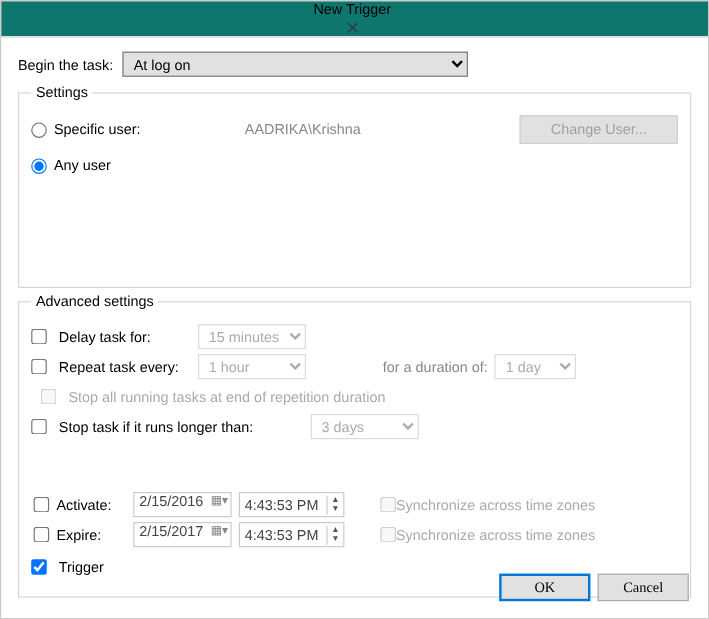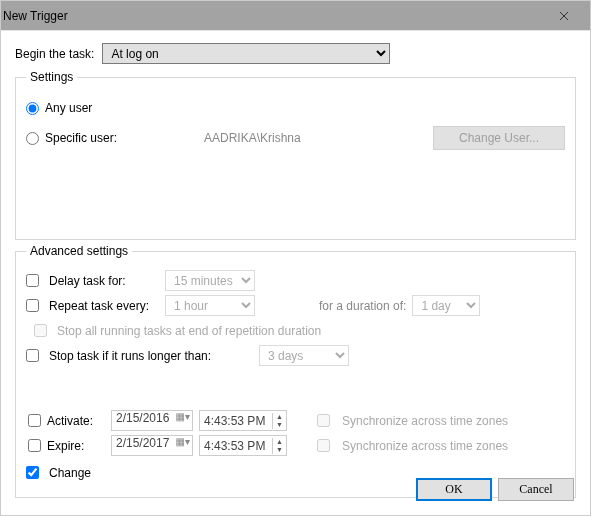--- a/index.html
+++ b/index.html
@@ -13,21 +13,22 @@
     position: relative;
     border: 1px solid #ccc;
   }
   .titlebar {
     height: 30px;
     display: flex;
     align-items: center;
     justify-content: space-between;
     padding: 0 6px 0 2px;
     border-bottom: 1px solid #e5e5e5;
-    background: #a3a3a3;
+    background: #0f766e;
+    flex-direction: column;
   }
   .titlebar .title { font-size: 12px; color: #000; }
   .titlebar .closebox {
     width: 40px; height: 24px;
     display: flex; align-items: center; justify-content: center;
     color: #333;
   }
   .content { padding: 12px 14px 0 14px; }
   .row { display: flex; align-items: center; margin-bottom: 6px; gap: 8px; }
   .label { font-size: 12px; }
@@ -109,21 +110,21 @@
   }
   .date-box .cal { font-size: 10px; color: #888; }
   .time-box {
     width: 88px;
     display: flex; align-items: center; justify-content: space-between;
     color: #444;
     padding: 0 0 0 4px;
   }
   .spin { display: flex; flex-direction: column; border-left: 1px solid #ccc; }
   .spin span { font-size: 7px; line-height: 8px; padding: 0 3px; color: #555; }
-  .sync-col { display: flex; align-items: center; gap: 12px; color: #aaa; }
+  .sync-col { display: flex; align-items: center; gap: 0; color: #aaa; }
   .buttons {
     position: absolute;
     right: 16px;
     bottom: 14px;
     display: flex;
     gap: 6px;
   }
   .btn {
     width: 76px; height: 23px;
     font-size: 12px;
@@ -153,33 +154,33 @@
   <div class="row">
     <span class="label">Begin the task:</span>
     <select class="begin">
       <option selected="">At log on</option>
     </select>
   </div>
 
   <fieldset class="settings">
     <legend>Settings</legend>
 
-    <div class="radio-row">
-      <input type="radio" name="u" checked="" style="">
-      <span>Any user</span>
-    </div>
-
     <div class="radio-row spec-user-row">
       <span style="display:flex;align-items:center;">
         <input type="radio" name="u" style="">
         <span>Specific user:</span>
       </span>
       <span class="usertext">AADRIKA\Krishna</span>
       <button class="change-btn" disabled="">Change User...</button>
     </div>
+
+    <div class="radio-row">
+      <input type="radio" name="u" checked="" style="">
+      <span>Any user</span>
+    </div>
   </fieldset>
 
   <fieldset class="adv">
     <legend>Advanced settings</legend>
 
     <div class="adv-row">
       <input type="checkbox" class="cb" style="">
       <span class="row-label">Delay task for:</span>
       <select class="small-select" disabled="">
         <option>15 minutes</option>
@@ -247,21 +248,21 @@
       </div>
       <span></span>
       <div class="sync-col">
         <input type="checkbox" class="cb" disabled="" style="">
         <span>Synchronize across time zones</span>
       </div>
     </div>
 
     <div class="adv-row" style="margin-top:4px">
       <input type="checkbox" class="cb" checked="" style="">
-      <span>Change</span>
+      <span>Trigger</span>
     </div>
 
   </fieldset>
 
 </div>
 
 <div class="buttons">
   <button class="btn primary">OK</button>
   <button class="btn">Cancel</button>
 </div>

